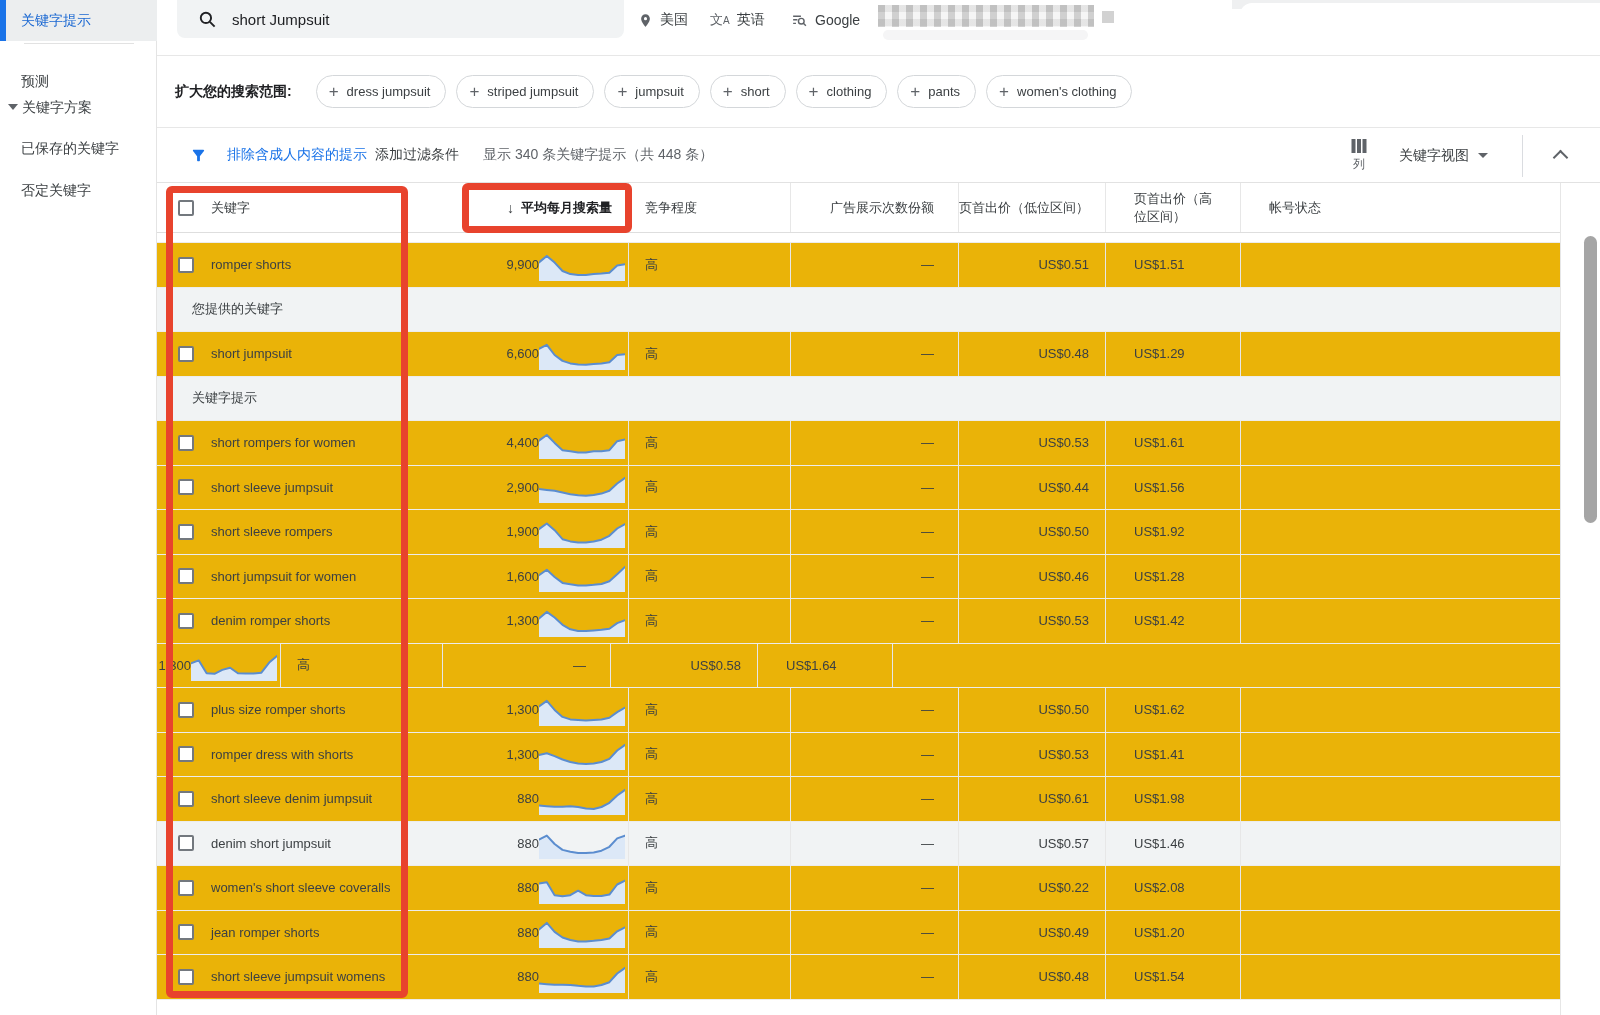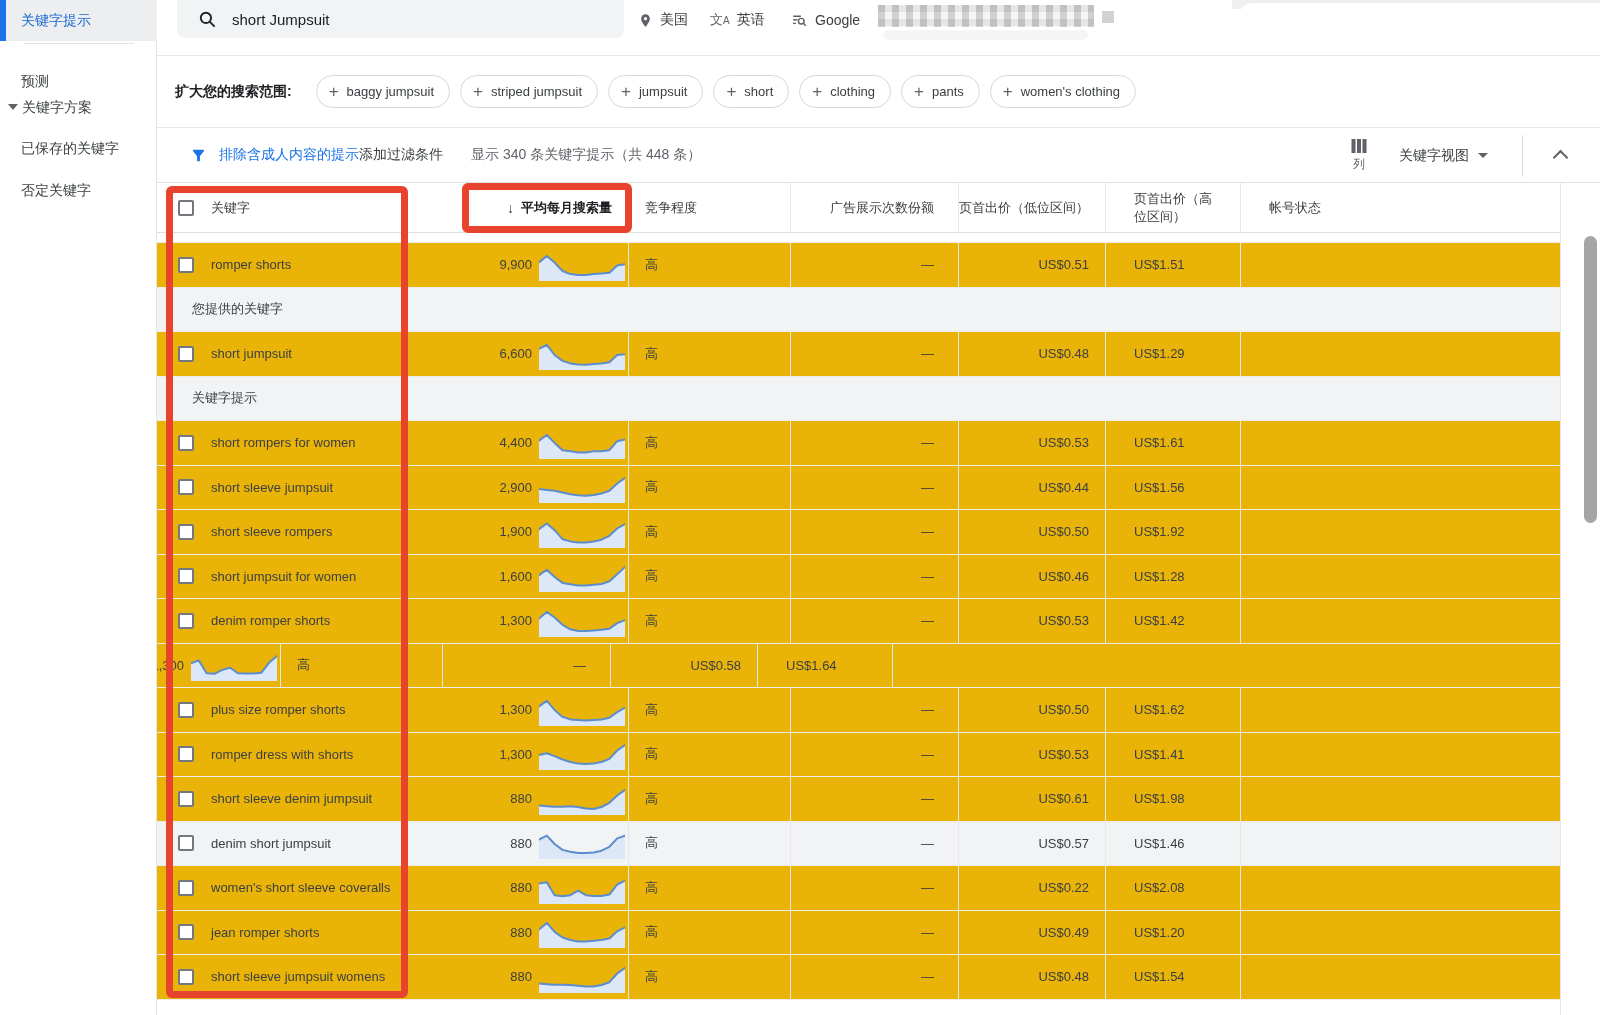--- a/index.html
+++ b/index.html
@@ -32,25 +32,25 @@
   .corner-card { position:absolute; left:1083px; top:3px; right:0; height:12px; background:#fff; border-top-left-radius:12px; }
 
   
   .broaden { position:absolute; left:157px; top:56px; right:0; height:72px; border-bottom:1px solid #e7e7e7; display:flex; align-items:center; background:#fff; }
   .broaden .lbl { margin-left:18px; font-size:14px; font-weight:bold; color:#202124; white-space:nowrap; }
   .chips { display:flex; margin-left:24px; gap:10px; }
   .chip { height:33px; border:1px solid #d4d7da; border-radius:17px; background:#fff; display:flex; align-items:center; padding:0 15px 0 12px; font-size:13px; color:#3c4043; cursor:pointer; white-space:nowrap; }
   .chip .plus { font-size:17px; color:#5f6368; margin-right:8px; line-height:1; }
 
   
-  .filterbar { position:absolute; left:157px; top:128px; right:0; height:55px; border-bottom:1px solid #e2e2e2; display:flex; align-items:center; background:#fff; }
+  .filterbar { position:absolute; left:157px; top:128px; right:0; height:55px; border-bottom:1px solid #e2e2e2; display:flex; align-items:center; background:#fff;gap:8px; }
   .filterbar .funnel { margin-left:33px; }
   .f-exclude { margin-left:12px; font-size:14px; color:#1a73e8; cursor:pointer; }
   .f-add { margin-left:0; font-size:14px; color:#3c4043; font-weight:500; cursor:pointer; }
-  .f-count { margin-left:28px; font-size:14px; color:#5f6368;text-align:right; }
+  .f-count { margin-left:16px; font-size:14px; color:#5f6368;text-align:right; }
   .f-right { position:absolute; right:0; top:0; height:55px; display:flex; align-items:center; }
   .cols-btn { display:flex; flex-direction:column; align-items:center; cursor:pointer; margin-right:32px; }
   .cols-btn .cap { font-size:12px; color:#5f6368; margin-top:2px; }
   .view-btn { display:flex; align-items:center; gap:9px; font-size:14px; color:#3c4043; cursor:pointer; margin-right:34px; }
   .caret { width:0; height:0; border-left:5px solid transparent; border-right:5px solid transparent; border-top:5px solid #5f6368; }
   .v-div { width:1px; height:42px; background:#dadce0; margin-right:26px; }
   .chev-up { width:11px; height:11px; border-left:2px solid #5f6368; border-top:2px solid #5f6368; transform:rotate(45deg); margin:4px 34px 0 6px; cursor:pointer; }
 
   
   .thead { position:absolute; left:157px; top:183px; width:1403px; height:50px; display:flex; align-items:stretch; border-bottom:1px solid #dedede; background:#fff; font-size:13px; color:#3c4043; }
@@ -69,21 +69,21 @@
   .cb { width:16px; height:16px; border:2px solid #73787e; border-radius:2px; background:#fff; flex:none; cursor:pointer; }
   .c-kw .cb { margin-left:21px; }
   .c-kw .kw-label { margin-left:17px; font-size:13px; color:#3c4043; }
 
   .tbody { position:absolute; left:157px; top:233px; width:1403px; background:#fff; }
   .sliver { height:10px; border-bottom:1px solid #ececec; }
   .trow { height:44.5px; display:flex; align-items:stretch; border-bottom:1px solid #ececec; font-size:13px; color:#3c4043; background:#eab308; }
   .trow .cell { display:flex; align-items:center; }
   .trow.hl { background:#f1f3f4; }
   .trow .c-vol { padding-right:3px; }
-  .vol-num { margin-right:7px; }
+  .vol-num { }
   .spark { flex:none; display:block; }
   .section-row { height:44.5px; background:#f1f3f4; border-bottom:1px solid #ececec; display:flex; align-items:center; padding-left:35px; font-size:13px; color:#3c4043; }
   .table-right-line { position:absolute; left:1560px; top:183px; width:1px; height:832px; background:#e6e6e6; }
   .scroll-thumb { position:absolute; left:1584px; top:236px; width:13px; height:287px; background:#a5a5a5; border-radius:7px; cursor:pointer; }
 
   
   .anno { position:absolute; border:7px solid #e8432d; border-radius:6px; pointer-events:none; z-index:6; }
   .anno1 { left:166px; top:186px; width:242px; height:812px; }
   .anno2 { left:462px; top:183px; width:170px; height:50px; }
 </style>
@@ -136,21 +136,21 @@
     <div class="mosaic"></div>
     <div class="mosaic-dot"></div>
     <div class="mosaic-sub"></div>
   </div>
 
   <div class="broaden">
     <span class="lbl">扩大您的搜索范围:</span>
     <div class="chips">
         <div class="chip">
           <span class="plus">+</span>
-          <span>baggy jumpsuit</span>
+          <span>dress jumpsuit</span>
         </div>
         <div class="chip">
           <span class="plus">+</span>
           <span>striped jumpsuit</span>
         </div>
         <div class="chip">
           <span class="plus">+</span>
           <span>jumpsuit</span>
         </div>
         <div class="chip">

